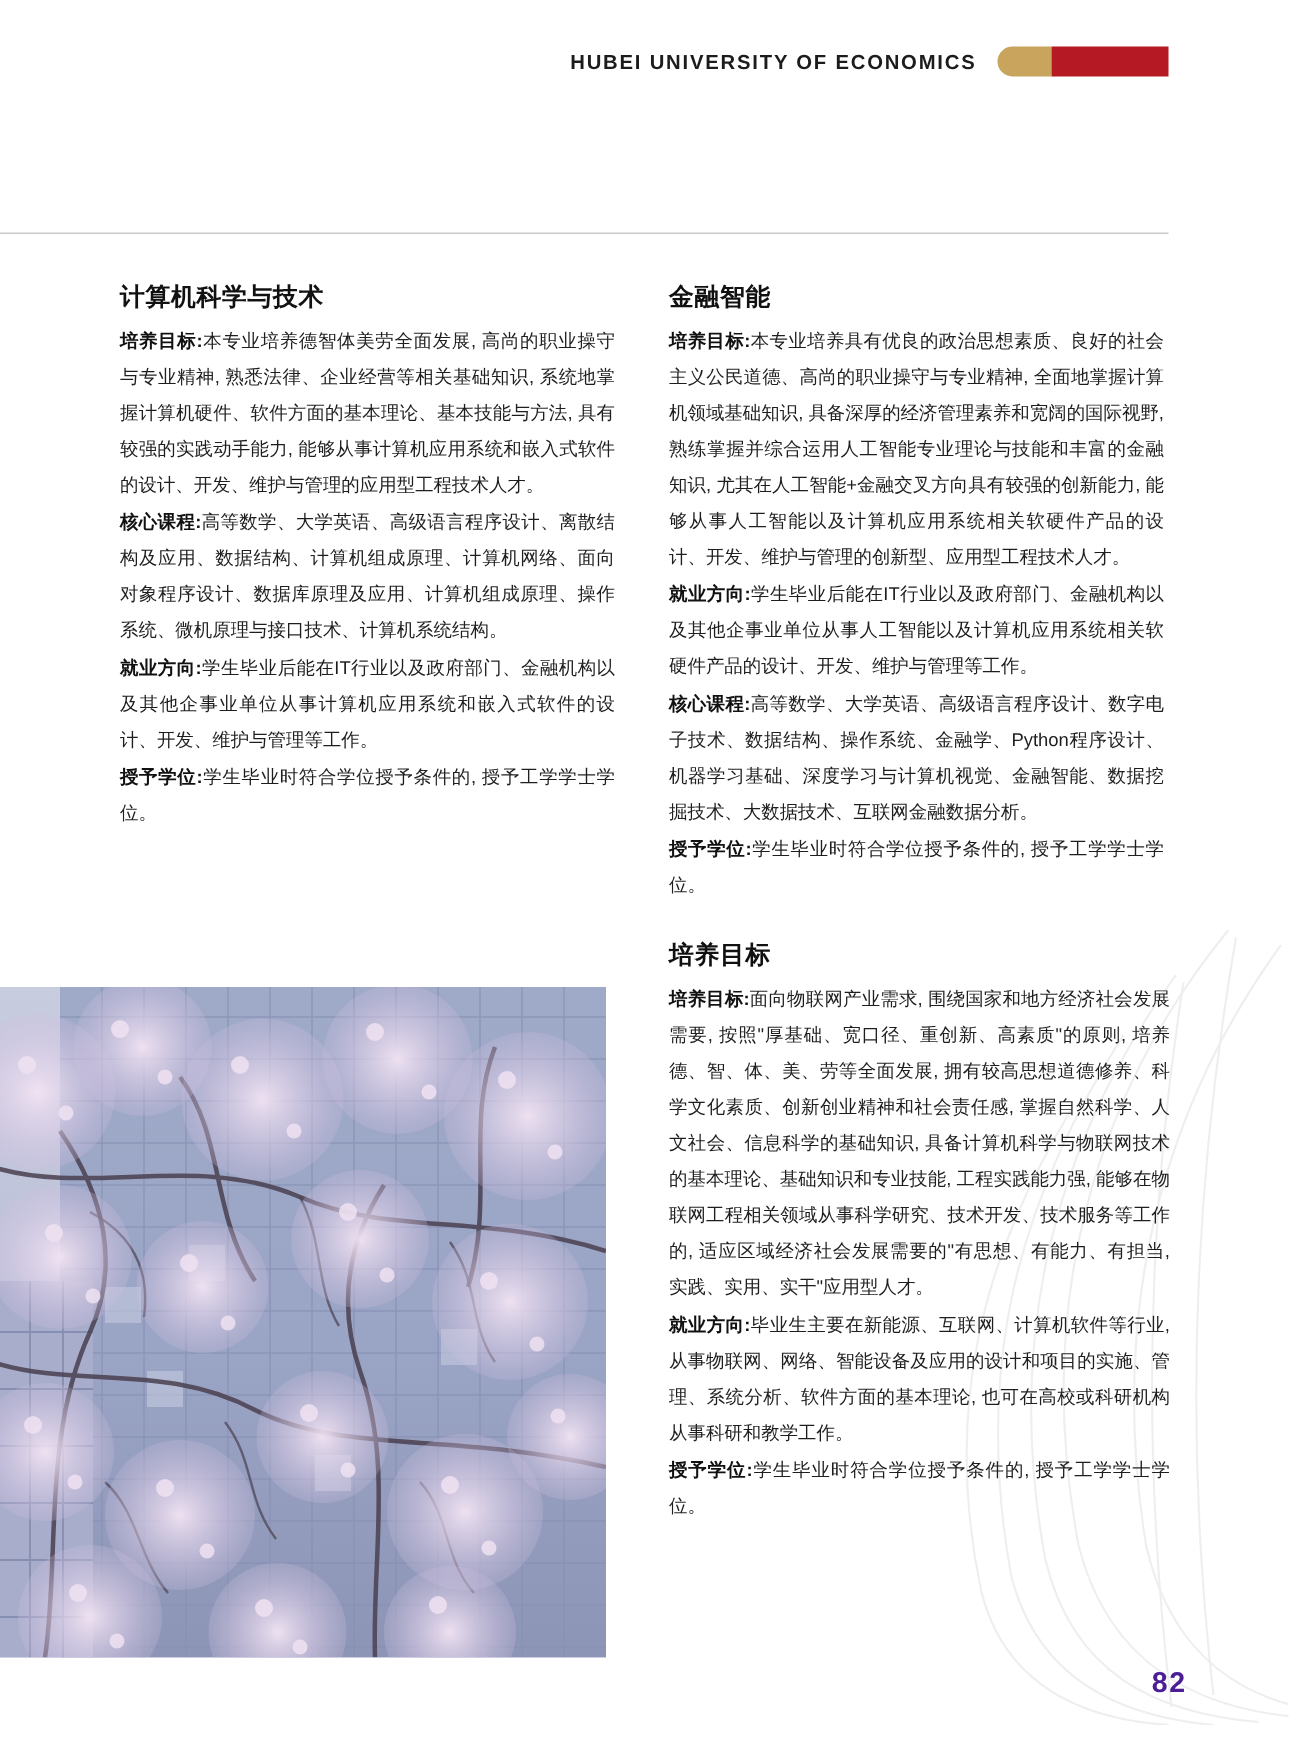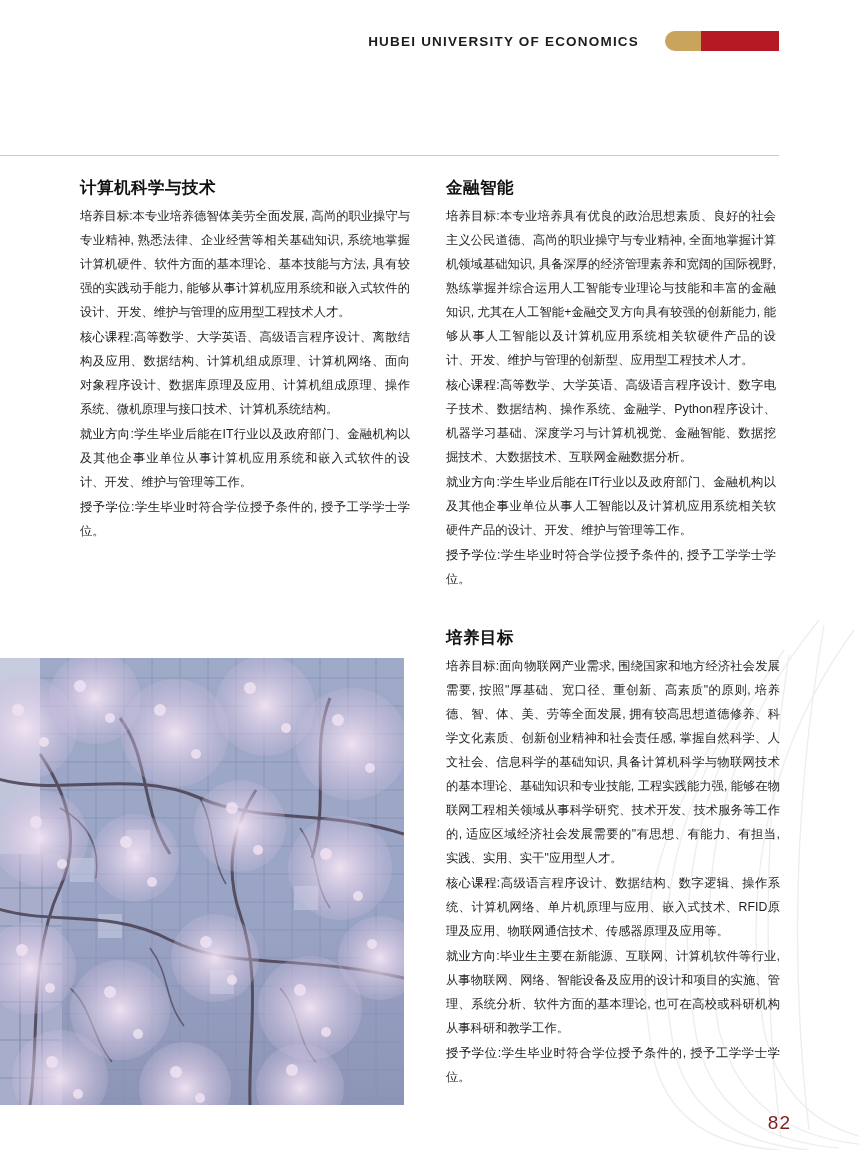--- a/index.html
+++ b/index.html
@@ -24,21 +24,21 @@
     display: flex;
     align-items: center;
     gap: 0;
     height: 26px;
   }
   .header-title {
     font-size: 13.5px;
     letter-spacing: 1.2px;
     font-weight: bold;
     color: #1c1c1c;
-    margin-right: 26px;
+    margin-right: 14px;
     white-space: nowrap;
   }
   .header-bar-gold {
     width: 36px;
     height: 20px;
     background: #c8a45c;
     border-radius: 10px 0 0 10px;
   }
   .header-bar-red {
     width: 78px;
@@ -68,38 +68,39 @@
   }
 
   
   .col {
     position: absolute;
     width: 330px;
     font-size: 12.3px;
     line-height: 1.95;
     text-align: justify;
     color: #1e1e1e;
+    margin-top: 11px;
   }
   .col-left { left: 80px; top: 176px; }
   .col-right { left: 446px; top: 176px; }
 
   .section-title {
     font-size: 16.5px;
     font-weight: bold;
     color: #111;
     margin: 0 0 6px 0;
     line-height: 1.4;
     letter-spacing: 0.5px;
   }
   .para {
     margin: 0 0 1px 0;
     text-indent: 0;
   }
   .para b {
-    font-weight: normal;
+    font-weight: bold;
     color: #111;
   }
 
   
   .col-right-2 {
     position: absolute;
     left: 446px;
     top: 626px;
     width: 334px;
     font-size: 12.3px;
@@ -119,22 +120,22 @@
     background: #b9b6d6;
   }
   .photo svg { display: block; }
 
   
   .page-number {
     position: absolute;
     right: 68px;
     bottom: 34px;
     font-size: 19px;
-    font-weight: normal;
-    color: #7f1d1d;
+    font-weight: bold;
+    color: #4c1d95;
     letter-spacing: 1px;
     text-align: right;
   }
 </style>
 </head>
 <body>
 
 <div class="header">
   <div class="header-title">HUBEI UNIVERSITY OF ECONOMICS</div>
   <div class="header-bar-gold"></div>
@@ -161,29 +162,28 @@
   <h2 class="section-title">计算机科学与技术</h2>
   <p class="para"><b>培养目标:</b><span>本专业培养德智体美劳全面发展, 高尚的职业操守与专业精神, 熟悉法律、企业经营等相关基础知识, 系统地掌握计算机硬件、软件方面的基本理论、基本技能与方法, 具有较强的实践动手能力, 能够从事计算机应用系统和嵌入式软件的设计、开发、维护与管理的应用型工程技术人才。</span></p>
   <p class="para"><b>核心课程:</b><span>高等数学、大学英语、高级语言程序设计、离散结构及应用、数据结构、计算机组成原理、计算机网络、面向对象程序设计、数据库原理及应用、计算机组成原理、操作系统、微机原理与接口技术、计算机系统结构。</span></p>
   <p class="para"><b>就业方向:</b><span>学生毕业后能在IT行业以及政府部门、金融机构以及其他企事业单位从事计算机应用系统和嵌入式软件的设计、开发、维护与管理等工作。</span></p>
   <p class="para"><b>授予学位:</b><span>学生毕业时符合学位授予条件的, 授予工学学士学位。</span></p>
 </div>
 
 <div class="col col-right">
   <h2 class="section-title">金融智能</h2>
   <p class="para"><b>培养目标:</b><span>本专业培养具有优良的政治思想素质、良好的社会主义公民道德、高尚的职业操守与专业精神, 全面地掌握计算机领域基础知识, 具备深厚的经济管理素养和宽阔的国际视野, 熟练掌握并综合运用人工智能专业理论与技能和丰富的金融知识, 尤其在人工智能+金融交叉方向具有较强的创新能力, 能够从事人工智能以及计算机应用系统相关软硬件产品的设计、开发、维护与管理的创新型、应用型工程技术人才。</span></p>
+  <p class="para"><b>就业方向:</b><span>学生毕业后能在IT行业以及政府部门、金融机构以及其他企事业单位从事人工智能以及计算机应用系统相关软硬件产品的设计、开发、维护与管理等工作。</span></p>
   <p class="para"><b>核心课程:</b><span>高等数学、大学英语、高级语言程序设计、数字电子技术、数据结构、操作系统、金融学、Python程序设计、机器学习基础、深度学习与计算机视觉、金融智能、数据挖掘技术、大数据技术、互联网金融数据分析。</span></p>
-  <p class="para"><b>就业方向:</b><span>学生毕业后能在IT行业以及政府部门、金融机构以及其他企事业单位从事人工智能以及计算机应用系统相关软硬件产品的设计、开发、维护与管理等工作。</span></p>
   <p class="para"><b>授予学位:</b><span>学生毕业时符合学位授予条件的, 授予工学学士学位。</span></p>
 </div>
 
 <div class="col-right-2">
   <h2 class="section-title">培养目标</h2>
   <p class="para"><b>培养目标:</b><span>面向物联网产业需求, 围绕国家和地方经济社会发展需要, 按照"厚基础、宽口径、重创新、高素质"的原则, 培养德、智、体、美、劳等全面发展, 拥有较高思想道德修养、科学文化素质、创新创业精神和社会责任感, 掌握自然科学、人文社会、信息科学的基础知识, 具备计算机科学与物联网技术的基本理论、基础知识和专业技能, 工程实践能力强, 能够在物联网工程相关领域从事科学研究、技术开发、技术服务等工作的, 适应区域经济社会发展需要的"有思想、有能力、有担当, 实践、实用、实干"应用型人才。</span></p>
-  <p class="para"><b>核心课程:</b><span>高级语言程序设计、数据结构、数字逻辑、操作系统、计算机网络、单片机原理与应用、嵌入式技术、RFID原理及应用、物联网通信技术、传感器原理及应用等。</span></p>
   <p class="para"><b>就业方向:</b><span>毕业生主要在新能源、互联网、计算机软件等行业, 从事物联网、网络、智能设备及应用的设计和项目的实施、管理、系统分析、软件方面的基本理论, 也可在高校或科研机构从事科研和教学工作。</span></p>
   <p class="para"><b>授予学位:</b><span>学生毕业时符合学位授予条件的, 授予工学学士学位。</span></p>
 </div>
 
 <div class="photo">
   <svg width="404" height="447" viewBox="0 0 404 447" xmlns="http://www.w3.org/2000/svg">
     <defs>
       <linearGradient id="bldg" x1="0" y1="0" x2="0" y2="1">
         <stop offset="0%" stop-color="#9fa9c8"></stop>
         <stop offset="55%" stop-color="#9aa4c4"></stop>

